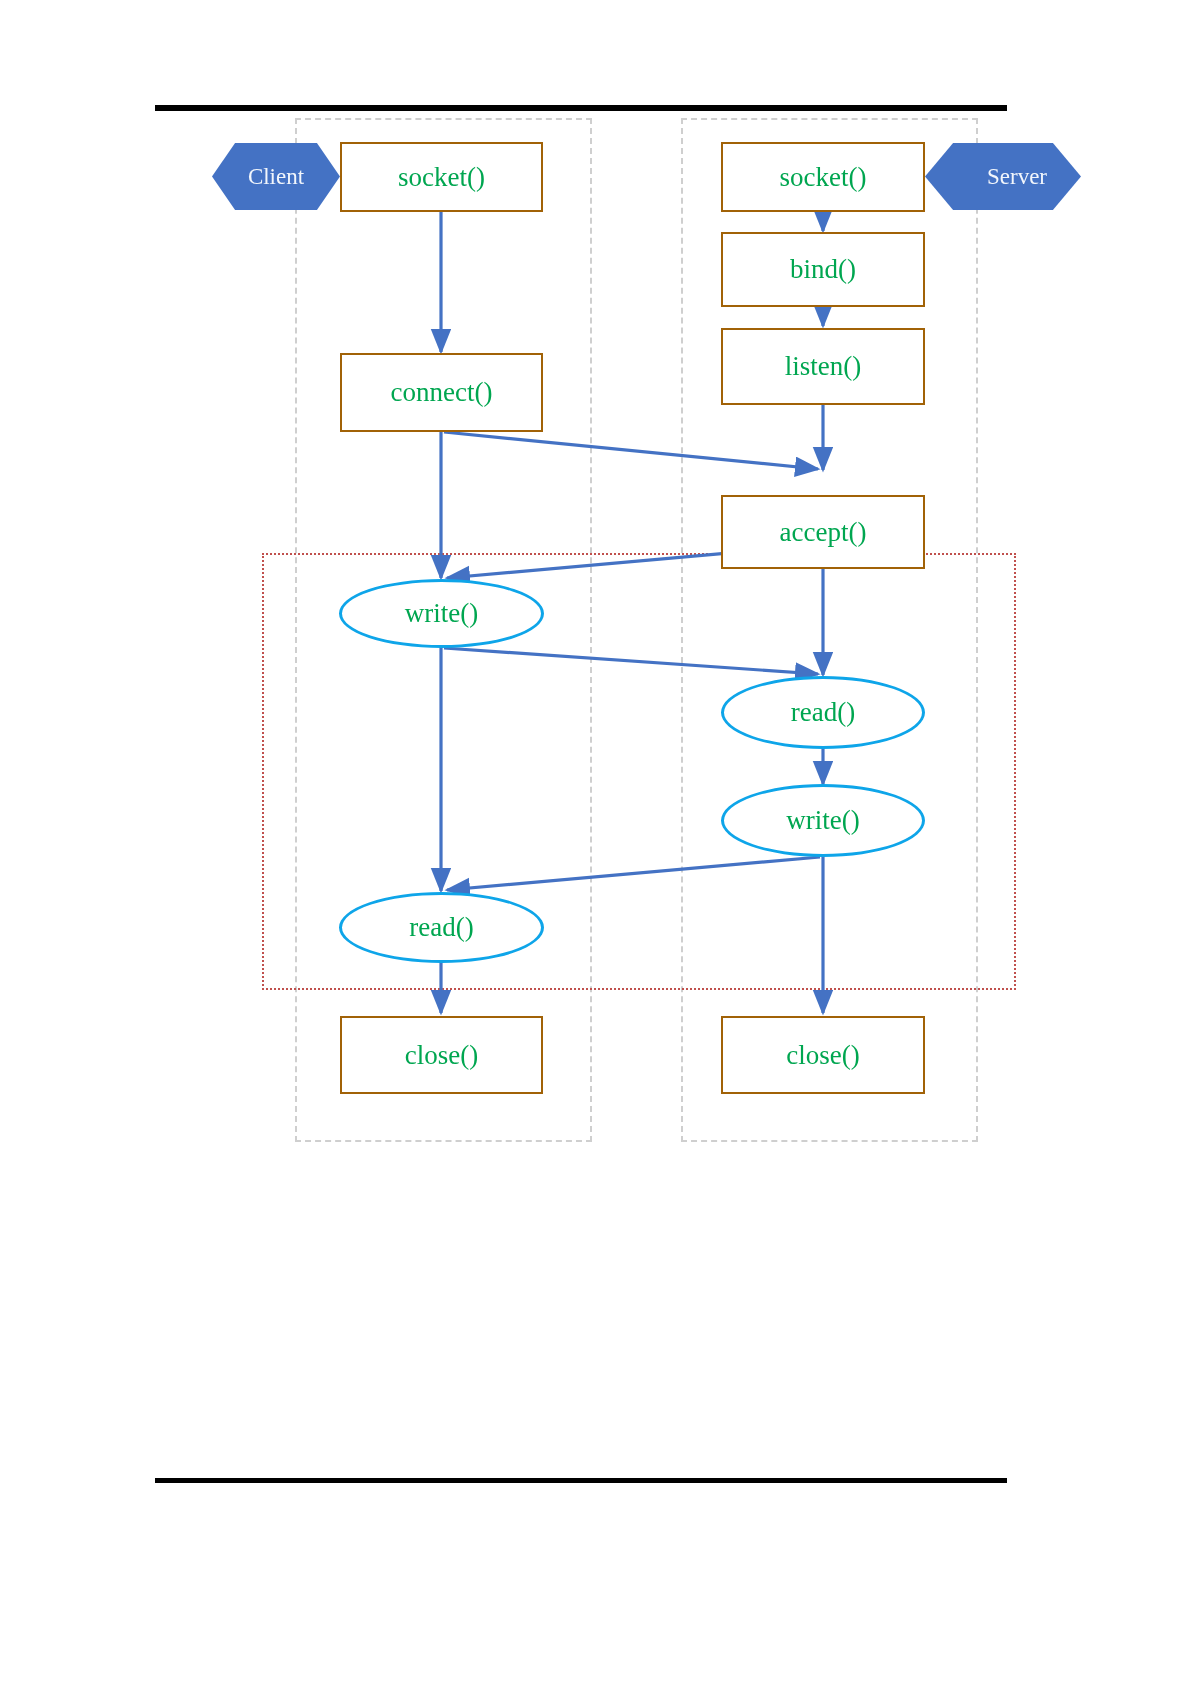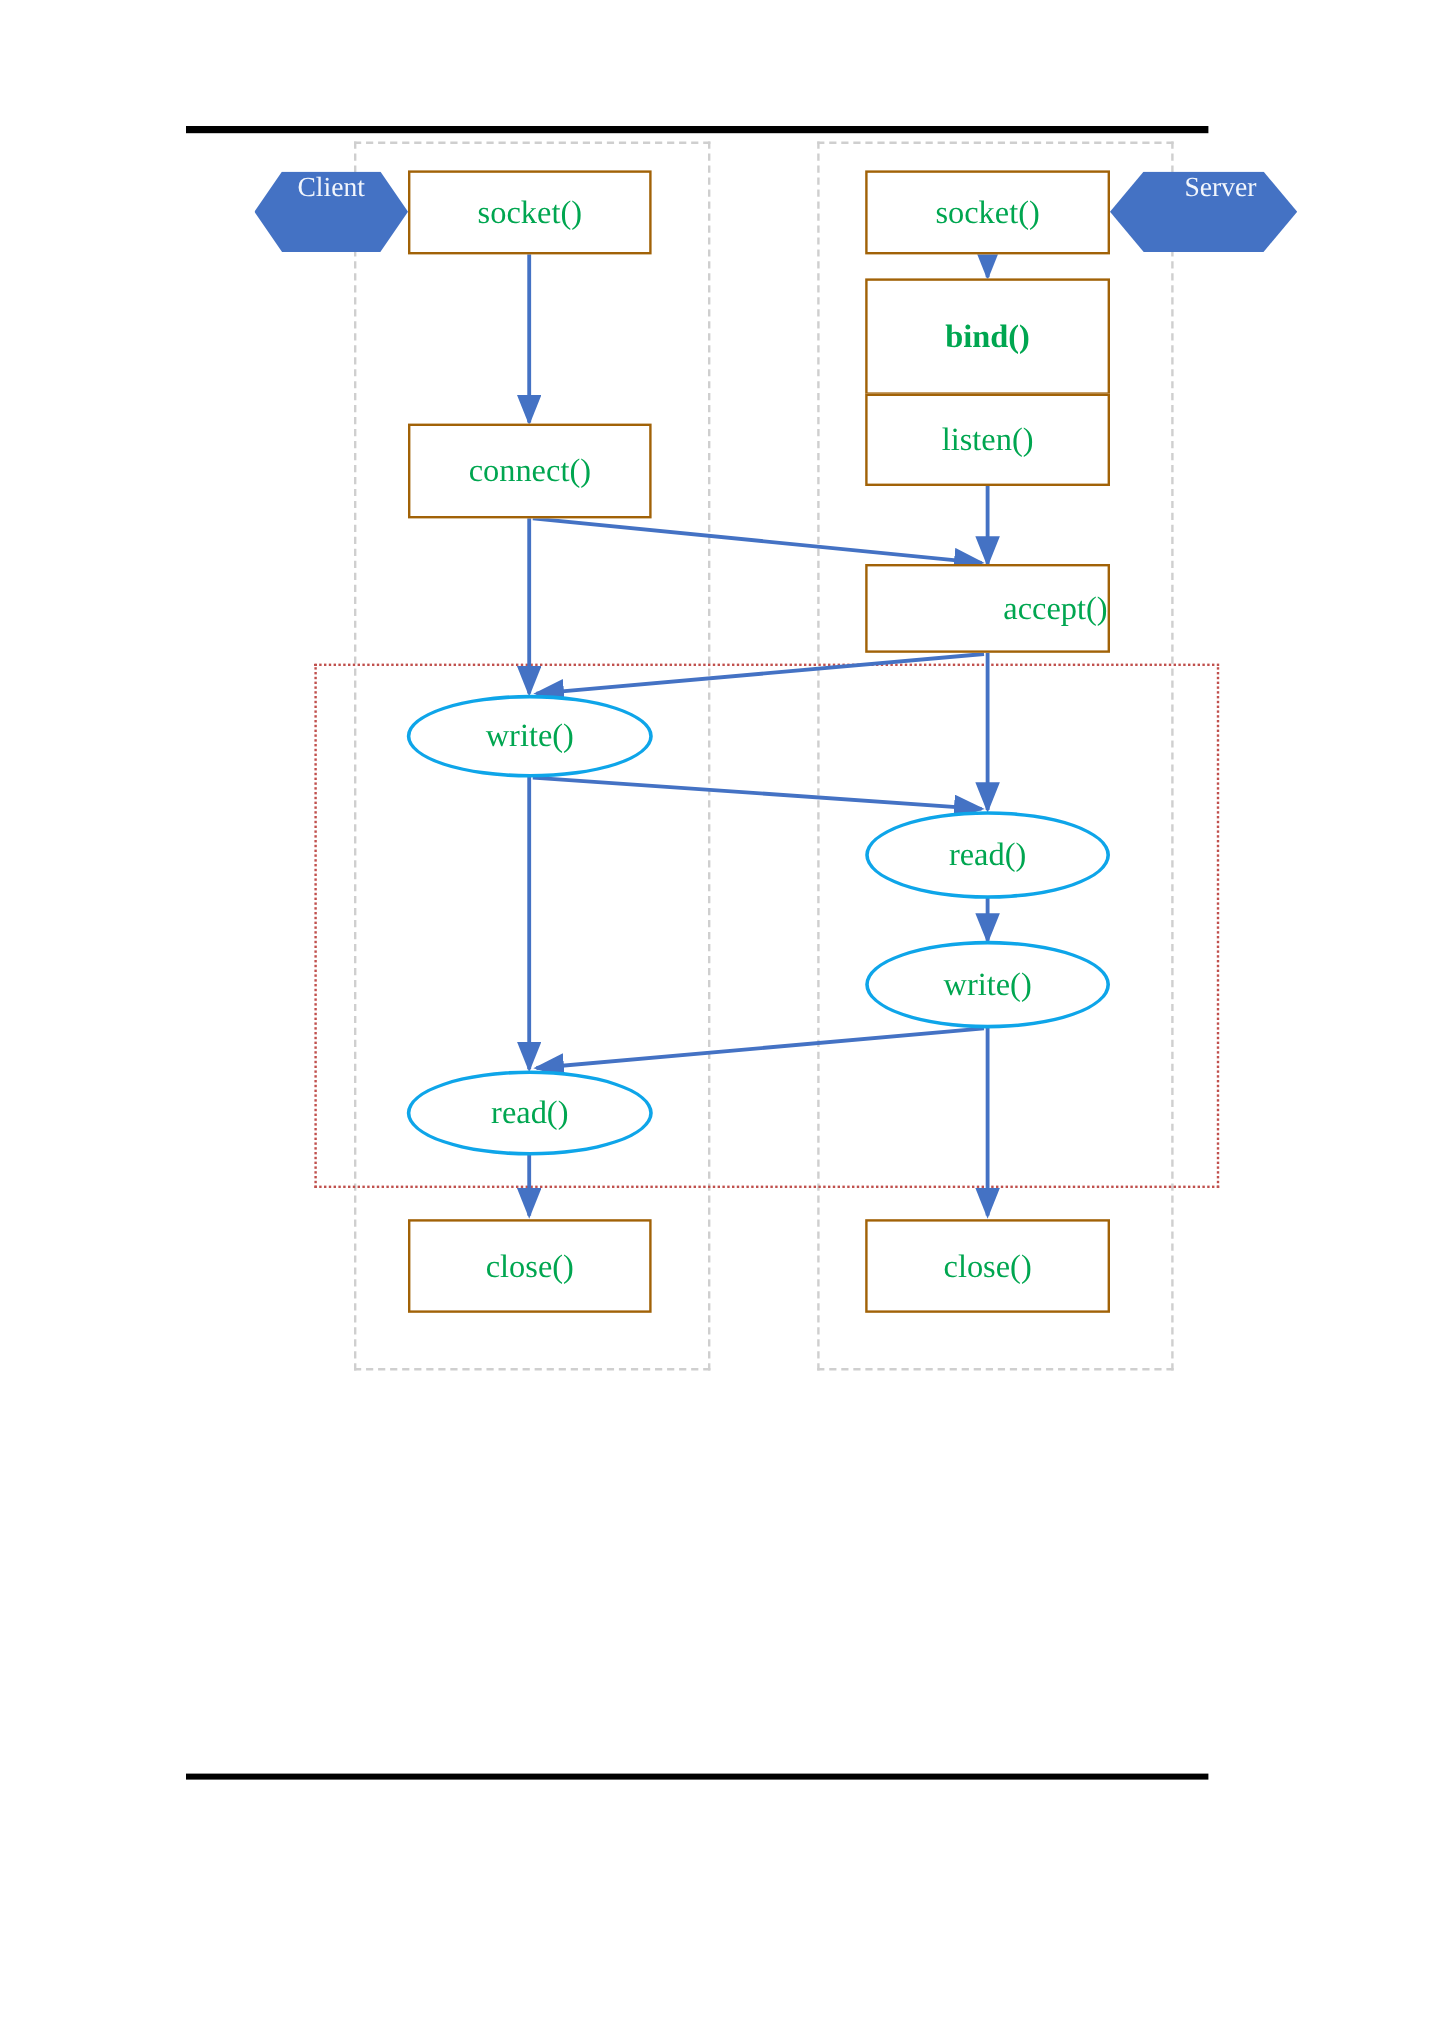--- a/index.html
+++ b/index.html
@@ -80,20 +80,21 @@
     align-items: center;
     justify-content: center;
     color: #00a650;
     font-size: 27px;
   }
 
   
   .hexagon {
     position: absolute;
     display: flex;
+    align-items: center;
     justify-content: center;
     color: #f2f6fc;
     font-size: 23px;
     background: #4472c4;
     clip-path: polygon(18% 0%, 82% 0%, 100% 50%, 82% 100%, 18% 100%, 0% 50%);
   }
 
   
   #connectors {
     position: absolute;
@@ -168,29 +169,29 @@
   </div>
 
   <div class="node-box" style="left:340px; top:1016px; width:203px; height:78px;">
     <span>close()</span>
   </div>
 
   <div class="node-box" style="left:721px; top:142px; width:204px; height:70px;">
     <span>socket()</span>
   </div>
 
-  <div class="node-box" style="left:721px; top:232px; width:204px; height:97px;font-weight:bold;">
+  <div class="node-box" style="left:721px; top:232px; width:204px; height:75px;">
     <span>bind()</span>
   </div>
 
   <div class="node-box" style="left:721px; top:328px; width:204px; height:77px;">
     <span>listen()</span>
   </div>
 
-  <div class="node-box" style="left:721px; top:470px; width:204px; height:74px;justify-content:flex-end;">
+  <div class="node-box" style="left:721px; top:495px; width:204px; height:74px;">
     <span>accept()</span>
   </div>
 
   <div class="node-ellipse" style="left:721px; top:676px; width:204px; height:73px;">
     <span>read()</span>
   </div>
 
   <div class="node-ellipse" style="left:721px; top:784px; width:204px; height:73px;">
     <span>write()</span>
   </div>

